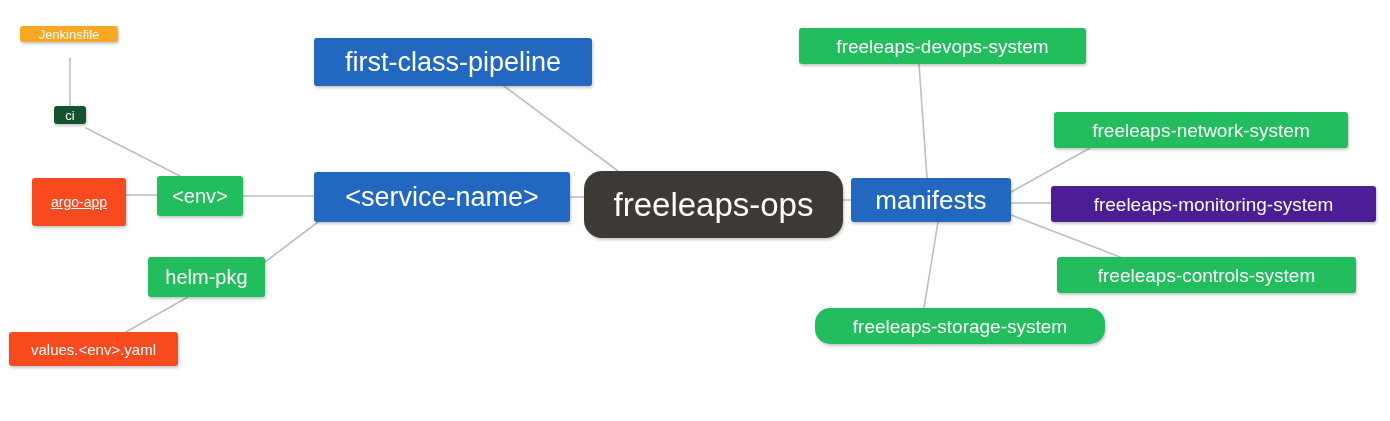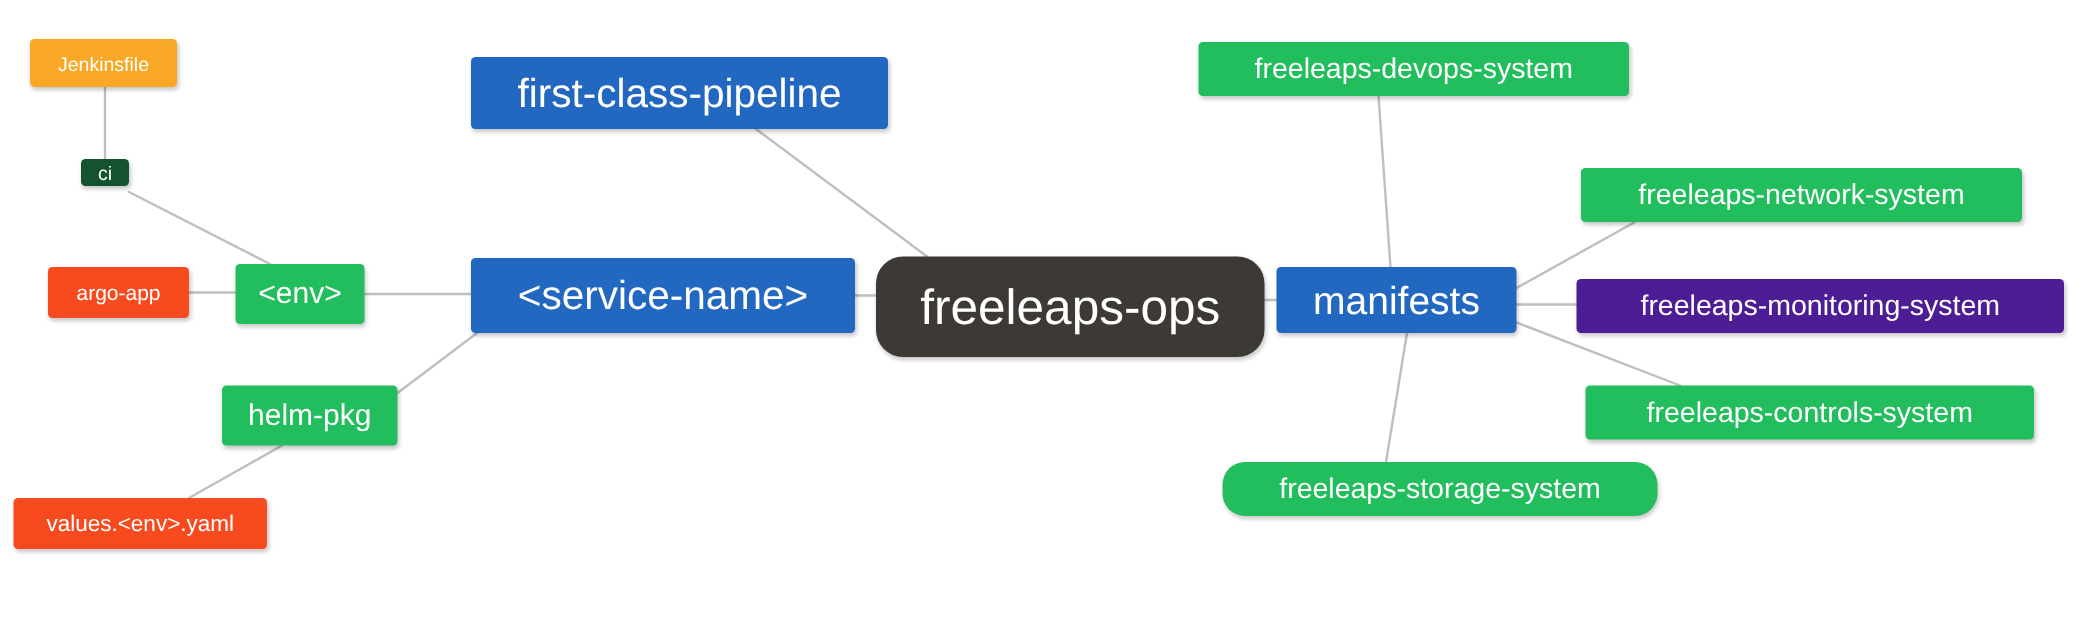--- a/index.html
+++ b/index.html
@@ -55,27 +55,27 @@
       <line x1="504" y1="86" x2="618" y2="171" stroke="#bfbfbf" stroke-width="1.6" stroke-linecap="round"></line>
       <line x1="570" y1="197" x2="584" y2="197" stroke="#bfbfbf" stroke-width="1.6" stroke-linecap="round"></line>
       <line x1="843" y1="200" x2="851" y2="200" stroke="#bfbfbf" stroke-width="1.6" stroke-linecap="round"></line>
       <line x1="927" y1="178" x2="919" y2="64" stroke="#bfbfbf" stroke-width="1.6" stroke-linecap="round"></line>
       <line x1="1011" y1="192" x2="1090" y2="148" stroke="#bfbfbf" stroke-width="1.6" stroke-linecap="round"></line>
       <line x1="1011" y1="203" x2="1051" y2="203" stroke="#bfbfbf" stroke-width="1.6" stroke-linecap="round"></line>
       <line x1="1011" y1="215" x2="1120" y2="257" stroke="#bfbfbf" stroke-width="1.6" stroke-linecap="round"></line>
       <line x1="938" y1="222" x2="924" y2="308" stroke="#bfbfbf" stroke-width="1.6" stroke-linecap="round"></line>
     </svg>
   <div id="node-layer">
-      <div class="node" style="left: 20px; top: 26px; width: 98px; height: 32px; background: rgb(249, 168, 37); font-size: 13px;">
+      <div class="node" style="left: 20px; top: 26px; width: 98px; height: 16px; background: rgb(249, 168, 37); font-size: 13px;">
         <span class="node-label">Jenkinsfile</span>
       </div>
       <div class="node" style="left: 54px; top: 106px; width: 32px; height: 18px; background: #14532d; font-size: 13px;">
         <span class="node-label">ci</span>
       </div>
-      <div class="node" style="left: 32px; top: 178px; width: 94px; height: 34px; background: rgb(247, 74, 30); font-size: 14px;">
+      <div class="node" style="left: 32px; top: 178px; width: 94px; height: 48px; background: rgb(247, 74, 30); font-size: 14px; text-decoration: underline;">
         <span class="node-label">argo-app</span>
       </div>
       <div class="node" style="left: 157px; top: 176px; width: 86px; height: 40px; background: rgb(34, 189, 92); font-size: 20px;">
         <span class="node-label">&lt;env&gt;</span>
       </div>
       <div class="node" style="left: 148px; top: 257px; width: 117px; height: 40px; background: rgb(34, 189, 92); font-size: 20px;">
         <span class="node-label">helm-pkg</span>
       </div>
       <div class="node" style="left: 9px; top: 332px; width: 169px; height: 34px; background: rgb(247, 74, 30); font-size: 15px; text-align: center;">
         <span class="node-label">values.&lt;env&gt;.yaml</span>

